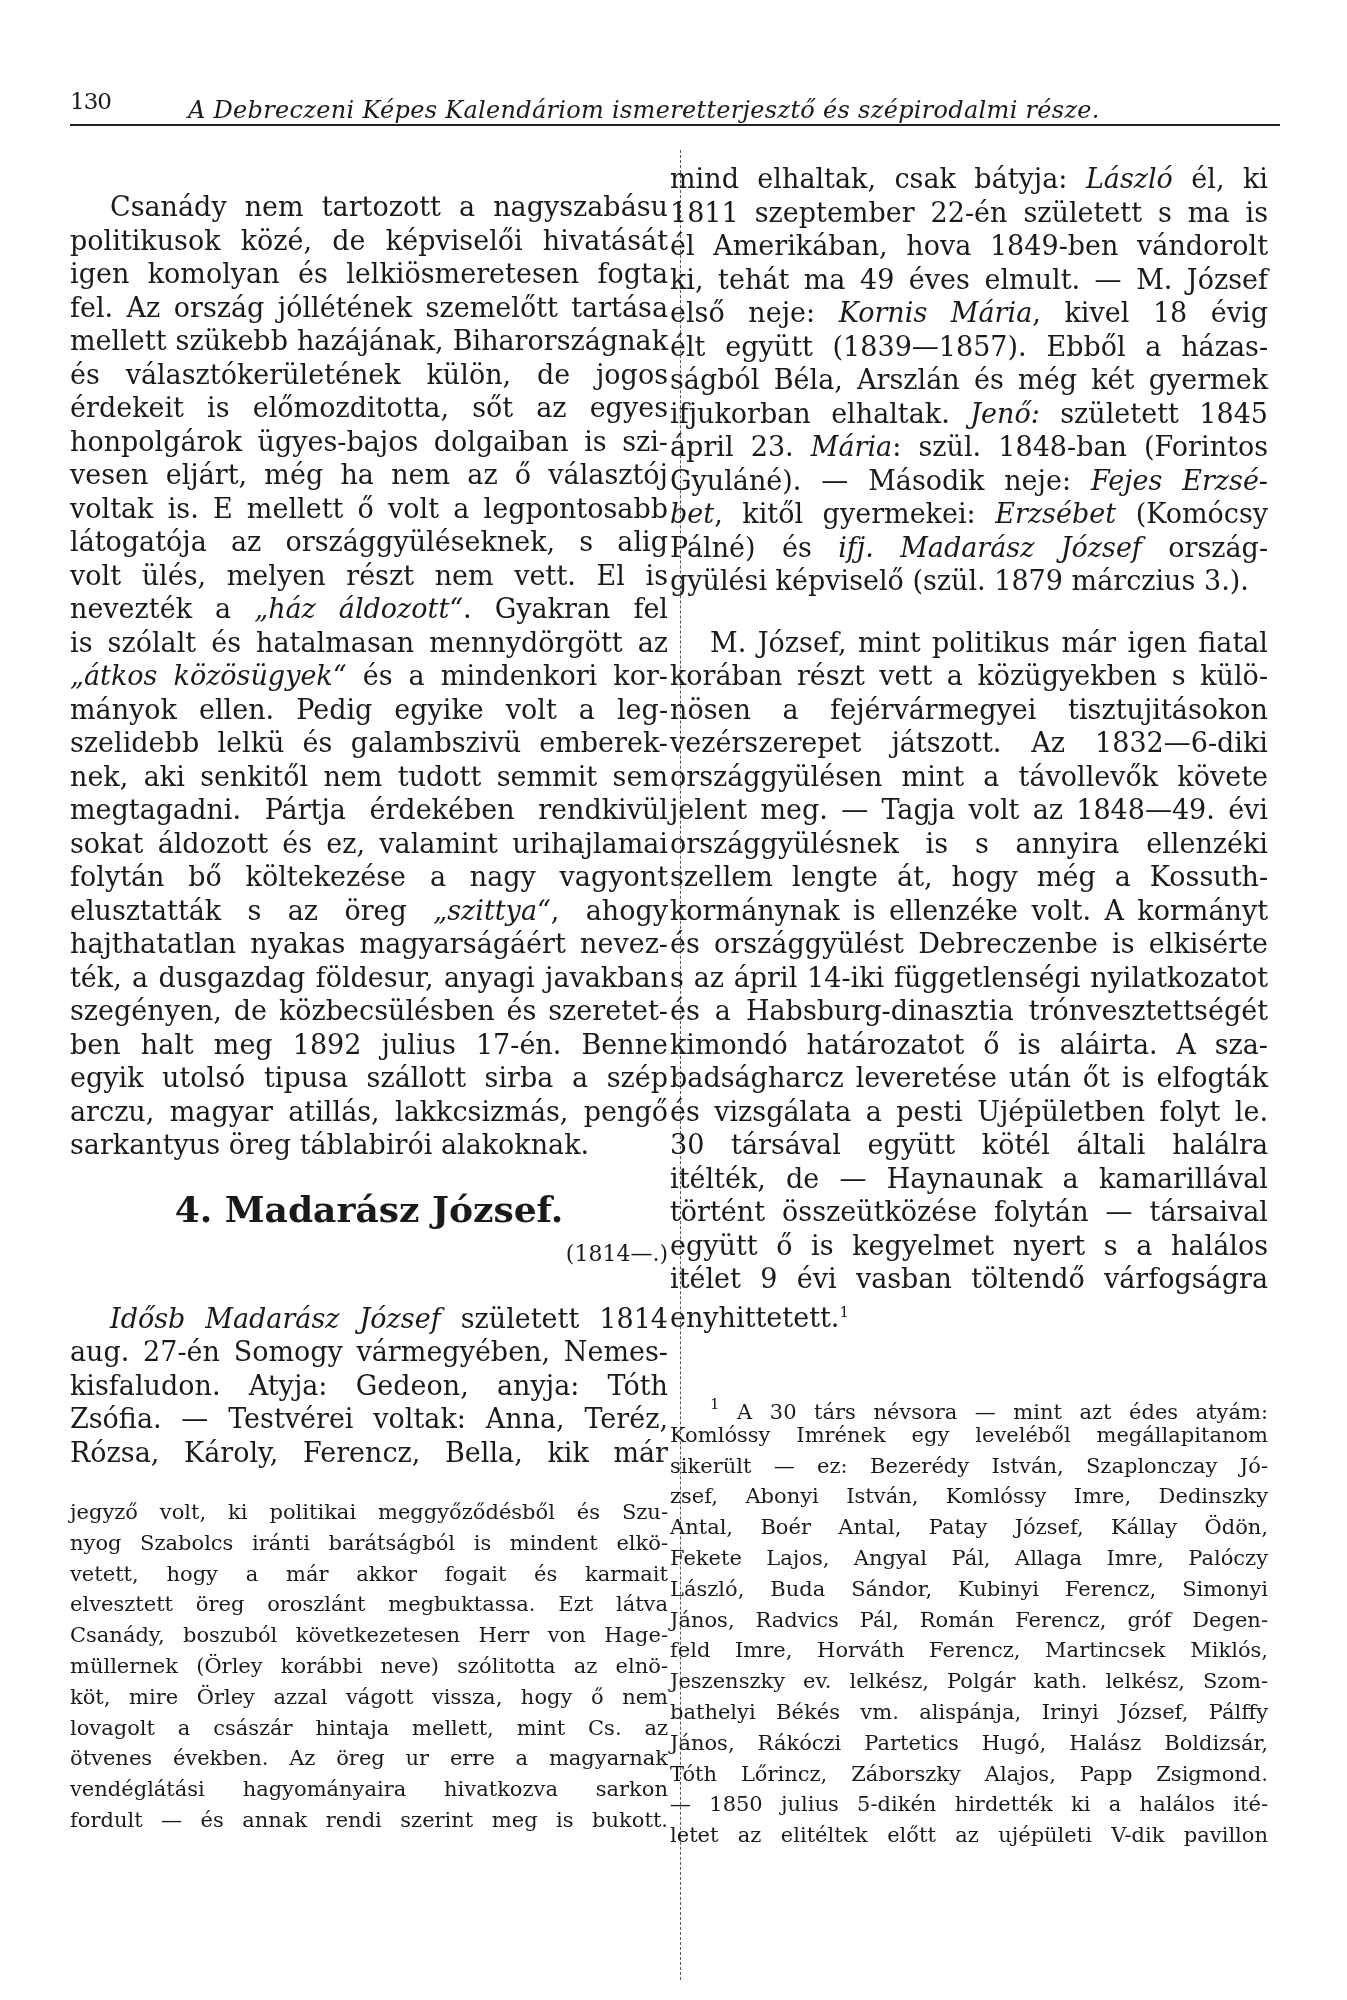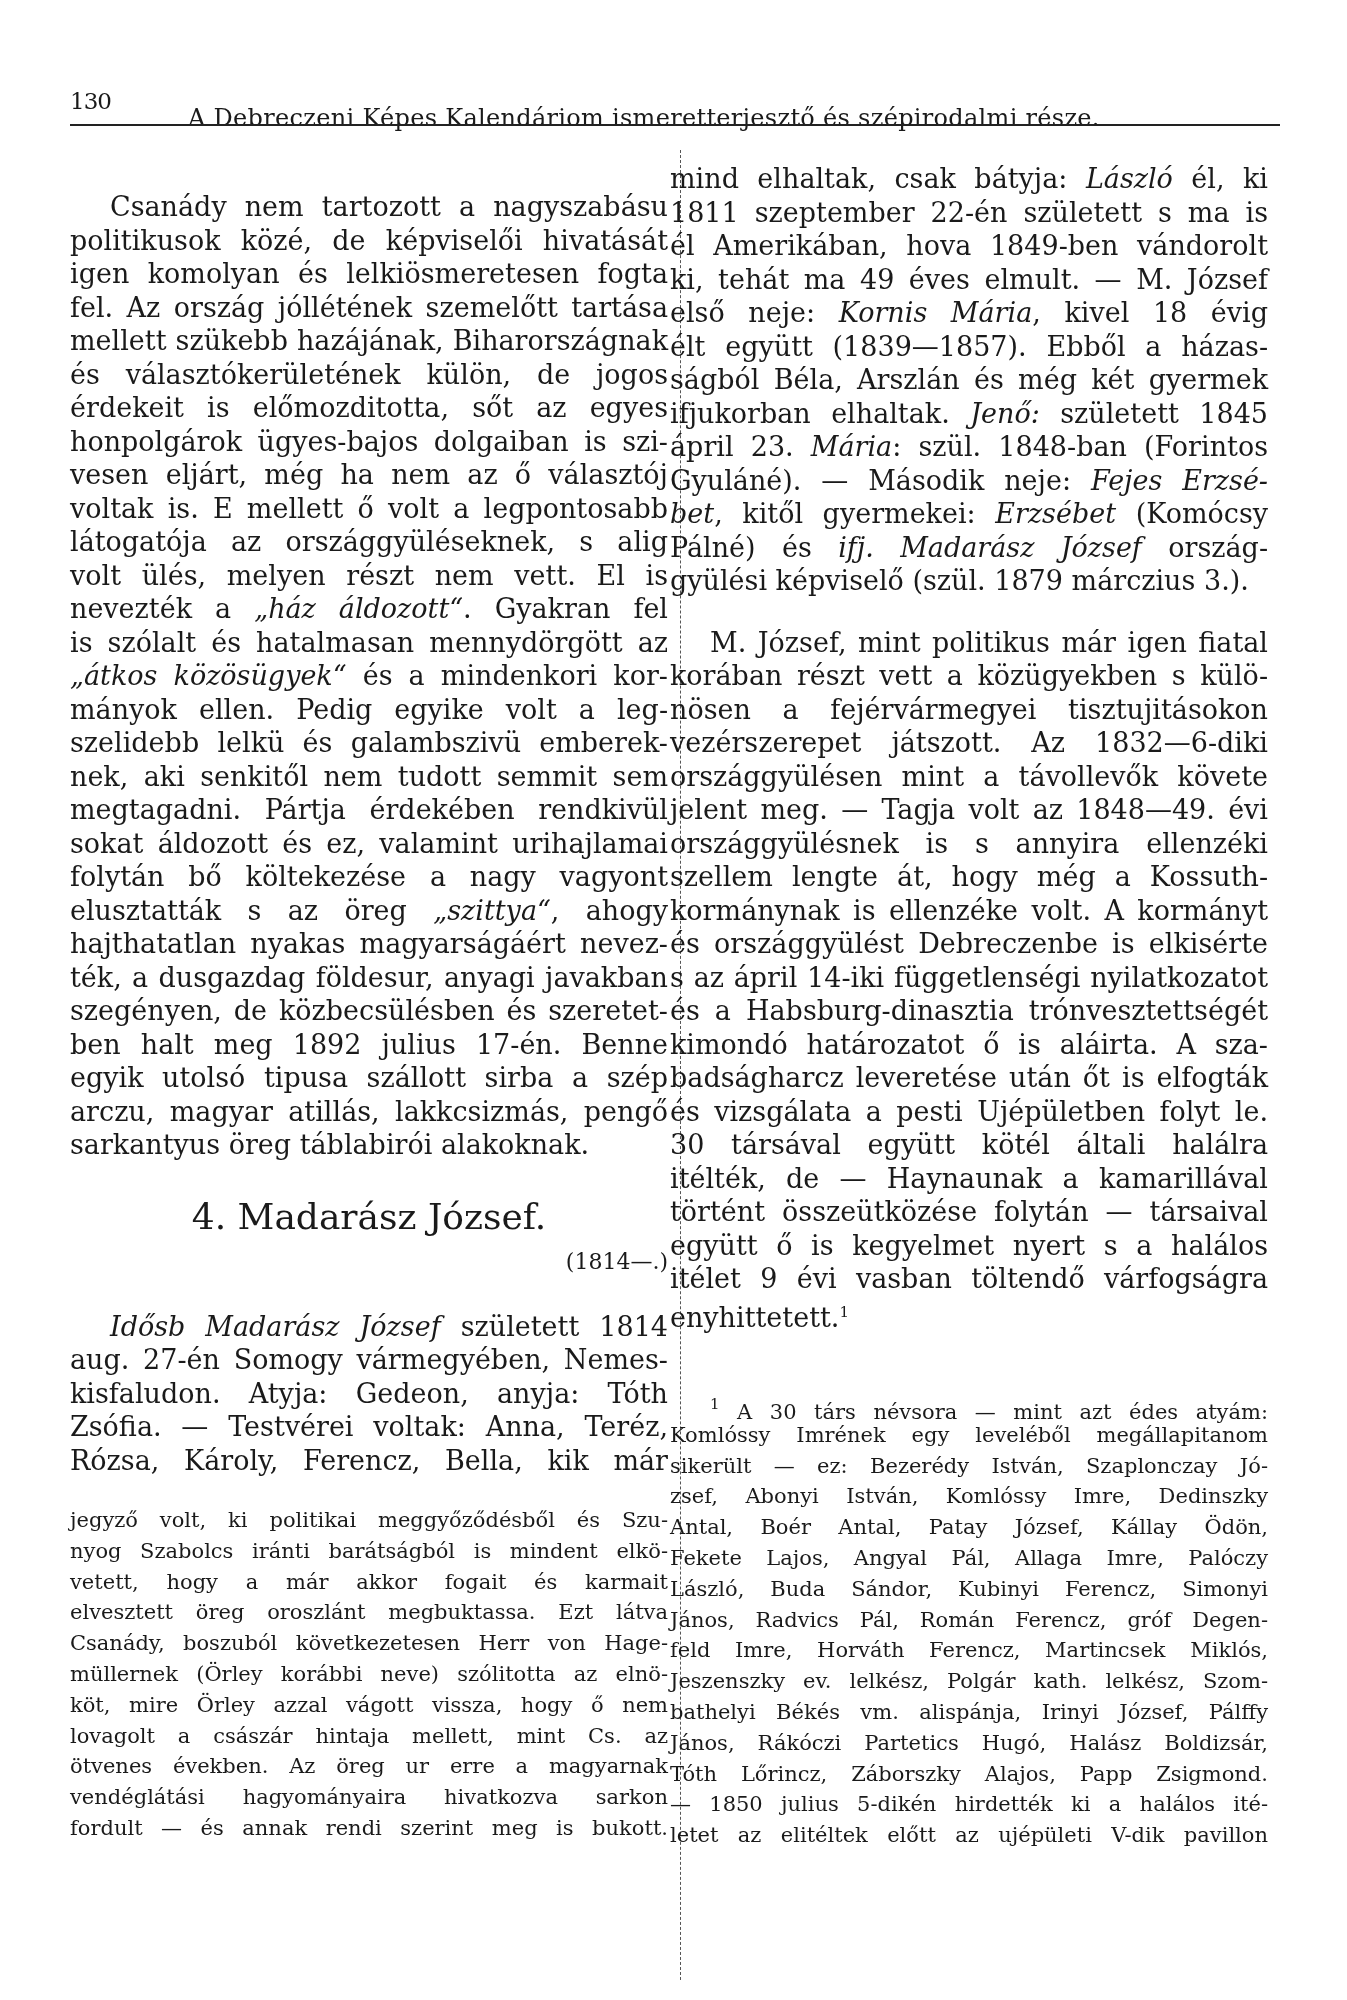--- a/index.html
+++ b/index.html
@@ -1,31 +1,31 @@
 <!DOCTYPE html>
 <html><head>
 <meta charset="utf-8">
 <style>
   html, body { margin: 0; padding: 0; background: #ffffff; }
   body { width: 1347px; height: 2000px; position: relative; overflow: hidden; color: #1a1a1a;
          font-family: "DejaVu Serif", "Liberation Serif", serif; }
   .header { position: absolute; left: 70px; top: 88px; width: 1210px; height: 40px; }
   .page-num { position: absolute; left: 0; top: 0; font-size: 23px; letter-spacing: -1px; }
-  .running-title { position: absolute; left: 118px; top: 16px; font-size: 24px; letter-spacing: 0.3px; }
+  .running-title { position: absolute; left: 118px; top: 8px; font-size: 24px; font-style: italic; letter-spacing: 0.3px; }
   .header-rule { position: absolute; left: 0; top: 36px; width: 1210px; height: 0; border-top: 2px solid #222; }
   .col-divider { position: absolute; left: 680px; top: 150px; height: 1830px; border-left: 1px dashed #555; }
   .col { position: absolute; top: 162px; }
   .col-left { left: 70px; width: 598px; }
   .col-right { left: 670px; width: 598px; }
   .lines .ln { display: block; text-align: justify; text-align-last: justify; white-space: nowrap;
                font-size: 27px; line-height: 33.5px; height: 33.5px; overflow: visible; }
   .lines .ln.last { text-align-last: left; }
   .lines .ln.indent { padding-left: 40px; margin-top: 28px; }
   i { font-style: italic; }
-  .section-heading { text-align: center; font-size: 36px; font-weight: normal; margin-top: 30px; height: 50px; line-height: 50px; }
+  .section-heading { text-align: center; font-size: 36px; font-weight: bold; margin-top: 22px; height: 50px; line-height: 50px; }
   .section-dates { text-align: right; font-size: 22px; height: 40px; line-height: 40px; margin-bottom: 8px; }
   .small .ln { font-size: 21px; line-height: 30.8px; height: 30.8px; }
   .gap-small { height: 28px; }
   .gap-foot { height: 32px; }
   .sup { font-size: 15px; vertical-align: 10px; }
 </style>
 </head>
 <body>
 
 <div class="header">

